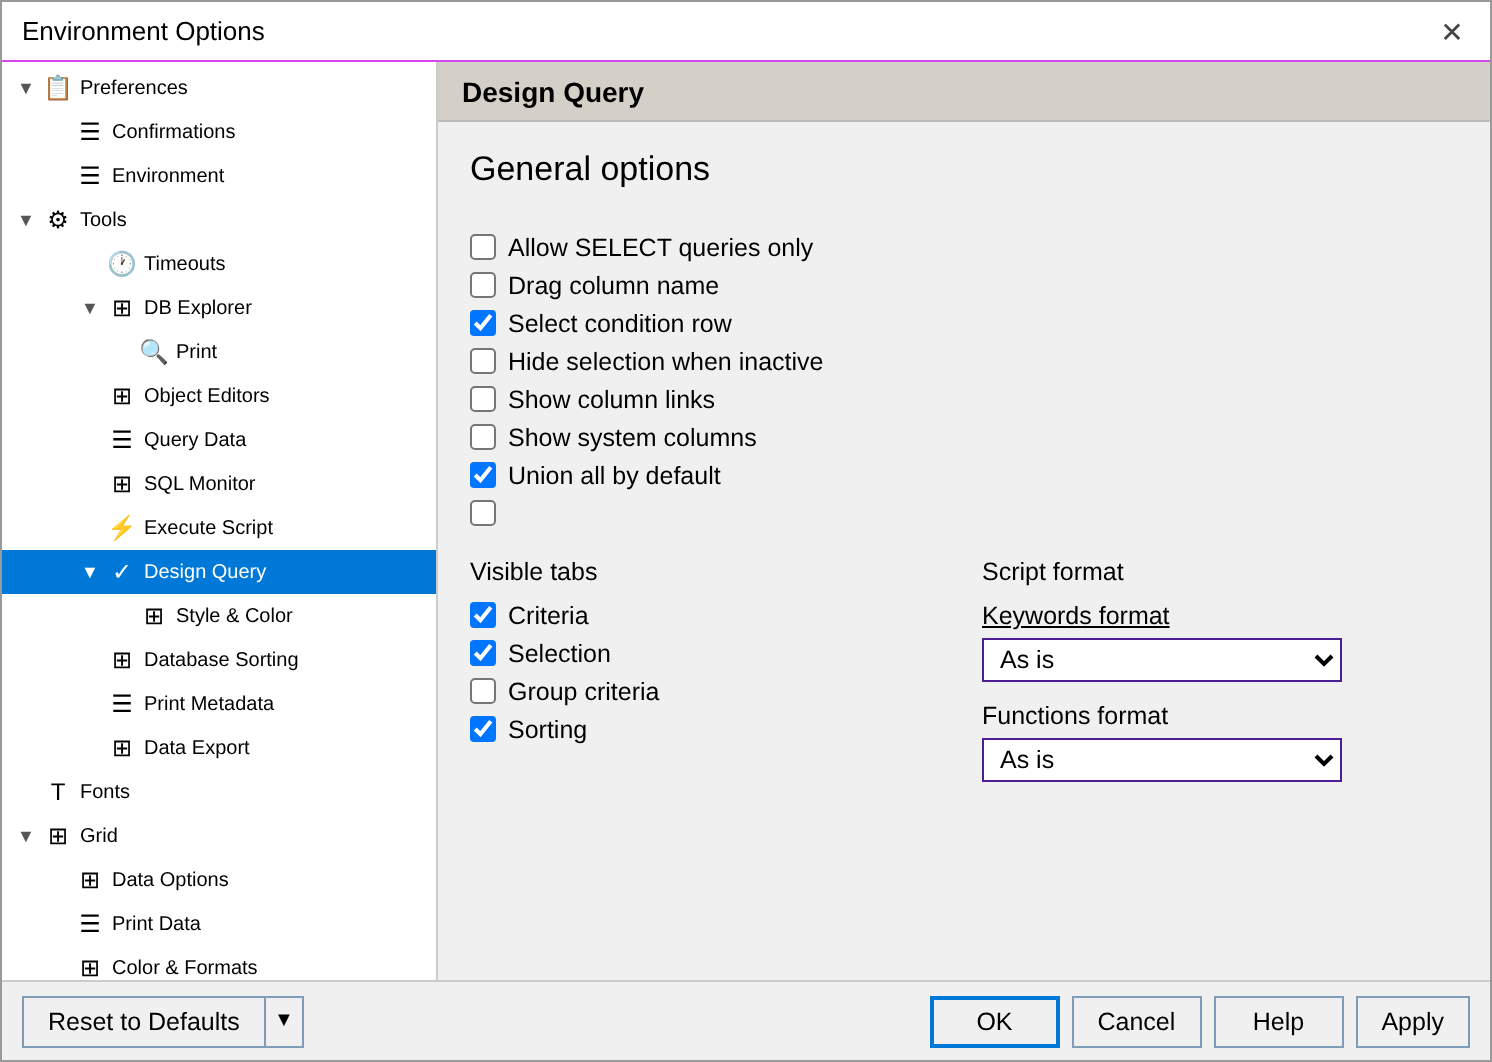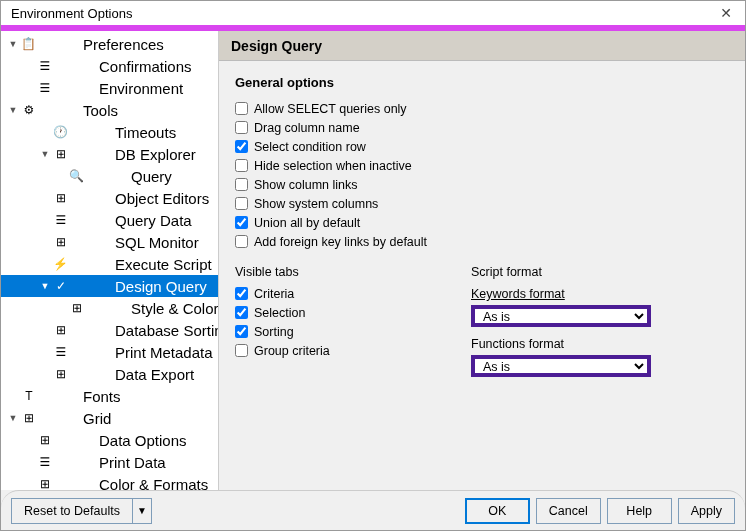--- a/index.html
+++ b/index.html
@@ -16,21 +16,21 @@
       width: 746px;
       height: 531px;
       background: #f0f0f0;
       border: 1px solid #999;
       box-shadow: 2px 2px 8px rgba(0,0,0,0.3);
       display: flex;
       flex-direction: column;
     }
     .title-bar {
       background: #fff;
-      border-bottom: 6px solid #d946ef;
+      border-bottom: 1px solid #d946ef;
       padding: 2px 10px;
       display: flex;
       align-items: center;
       justify-content: space-between;
       height: 30px;
     }
     .title-bar-text {
       font-weight: 400;
       font-size: 13px;
       color: #000;
@@ -92,22 +92,21 @@
       width: 16px;
       height: 16px;
       margin-right: 3px;
       display: flex;
       align-items: center;
       justify-content: center;
       font-size: 12px;
       flex-shrink: 0;
     }
     .tree-label {
-      font-size: 15px;
-      margin-left: 43px;
+      font-size: 10px;
     }
     
     .indent-0 { padding-left: 4px; }
     .indent-1 { padding-left: 20px; }
     .indent-2 { padding-left: 36px; }
     .indent-3 { padding-left: 52px; }
     
     .sidebar::-webkit-scrollbar { width: 12px; }
     .sidebar::-webkit-scrollbar-track { background: #f0f0f0; }
     .sidebar::-webkit-scrollbar-thumb { background: #c0c0c0; border: 2px solid #f0f0f0; }
@@ -127,40 +126,40 @@
       font-weight: bold;
       color: #000;
       height: 30px;
       display: flex;
       align-items: center;
     }
     .panel-body {
       padding: 14px 16px;
     }
     .section-title {
-      font-size: 13px;
-      color: #000;
-      margin-bottom: 12px;
-      font-weight: bold;
+      font-size: 17px;
+      color: #000;
+      margin-bottom: 22px;
+      font-weight: normal;
     }
     .checkbox-row {
       display: flex;
       align-items: flex-start;
       margin-bottom: 5px;
       font-size: 12.5px;
     }
     .checkbox-row input[type="checkbox"] {
       margin-right: 6px;
       width: 13px;
       height: 13px;
       cursor: pointer;
     }
     .two-col {
       display: flex;
-      gap: 16px;
+      gap: 36px;
       margin-top: 16px;
     }
     .col-left {
       flex: 0 0 220px;
     }
     .col-right {
       flex: 1;
     }
     .subsection-title {
       font-size: 12.5px;
@@ -175,36 +174,35 @@
     .script-label span.underline {
       text-decoration: underline;
       margin-top: 44px;
     }
     .dropdown-row {
       margin-bottom: 10px;
     }
     select.format-select {
       width: 180px;
       height: 22px;
-      border: 4px solid #4c1d95;
+      border: 1px solid #4c1d95;
       background: #fff;
       font-size: 12.5px;
       padding: 0 4px;
       cursor: pointer;
     }
     
     .footer {
       background: #f0f0f0;
       border-top: 1px solid #ccc;
       padding: 6px 10px;
       display: flex;
       align-items: center;
       justify-content: space-between;
       height: 40px;
-      border-radius: 18px;
     }
     .footer-left {
       display: flex;
       align-items: center;
       gap: 0;
     }
     .btn {
       height: 26px;
       padding: 0 12px;
       border: 1px solid #7f9db9;
@@ -281,21 +279,21 @@
             <span class="tree-label">Timeouts</span>
           </div>
           <div class="tree-item indent-2">
             <span class="tree-expand">▼</span>
             <span class="tree-icon">⊞</span>
             <span class="tree-label">DB Explorer</span>
           </div>
           <div class="tree-item indent-3">
             <span class="tree-expand"></span>
             <span class="tree-icon">🔍</span>
-            <span class="tree-label">Query</span>
+            <span class="tree-label">Print</span>
           </div>
           <div class="tree-item indent-2">
             <span class="tree-expand"></span>
             <span class="tree-icon">⊞</span>
             <span class="tree-label">Object Editors</span>
           </div>
           <div class="tree-item indent-2">
             <span class="tree-expand"></span>
             <span class="tree-icon">☰</span>
             <span class="tree-label">Query Data</span>
@@ -394,43 +392,42 @@
             <div class="checkbox-row">
               <input type="checkbox" style="">
               <span>Show system columns</span>
             </div>
             <div class="checkbox-row">
               <input type="checkbox" checked="" style="">
               <span>Union all by default</span>
             </div>
             <div class="checkbox-row">
               <input type="checkbox" style="">
-              <span>Add foreign key links by default</span>
             </div>
           </div>
 
         <div class="two-col">
           <div class="col-left">
             <div class="subsection-title">Visible tabs</div>
             <div id="visible-tabs-container">
                 <div class="checkbox-row">
                   <input type="checkbox" checked="" style="">
                   <span>Criteria</span>
                 </div>
                 <div class="checkbox-row">
                   <input type="checkbox" checked="" style="">
                   <span>Selection</span>
                 </div>
                 <div class="checkbox-row">
+                  <input type="checkbox" style="">
+                  <span>Group criteria</span>
+                </div>
+                <div class="checkbox-row">
                   <input type="checkbox" checked="" style="">
                   <span>Sorting</span>
-                </div>
-                <div class="checkbox-row">
-                  <input type="checkbox" style="">
-                  <span>Group criteria</span>
                 </div>
               </div>
           </div>
           <div class="col-right">
             <div class="subsection-title">Script format</div>
             <div class="script-label">
               <span class="underline">Keywords format</span>
             </div>
             <div class="dropdown-row">
               <select class="format-select" id="keywords-select"><option value="As is">As is</option><option value="Uppercase">Uppercase</option><option value="Lowercase">Lowercase</option></select>

